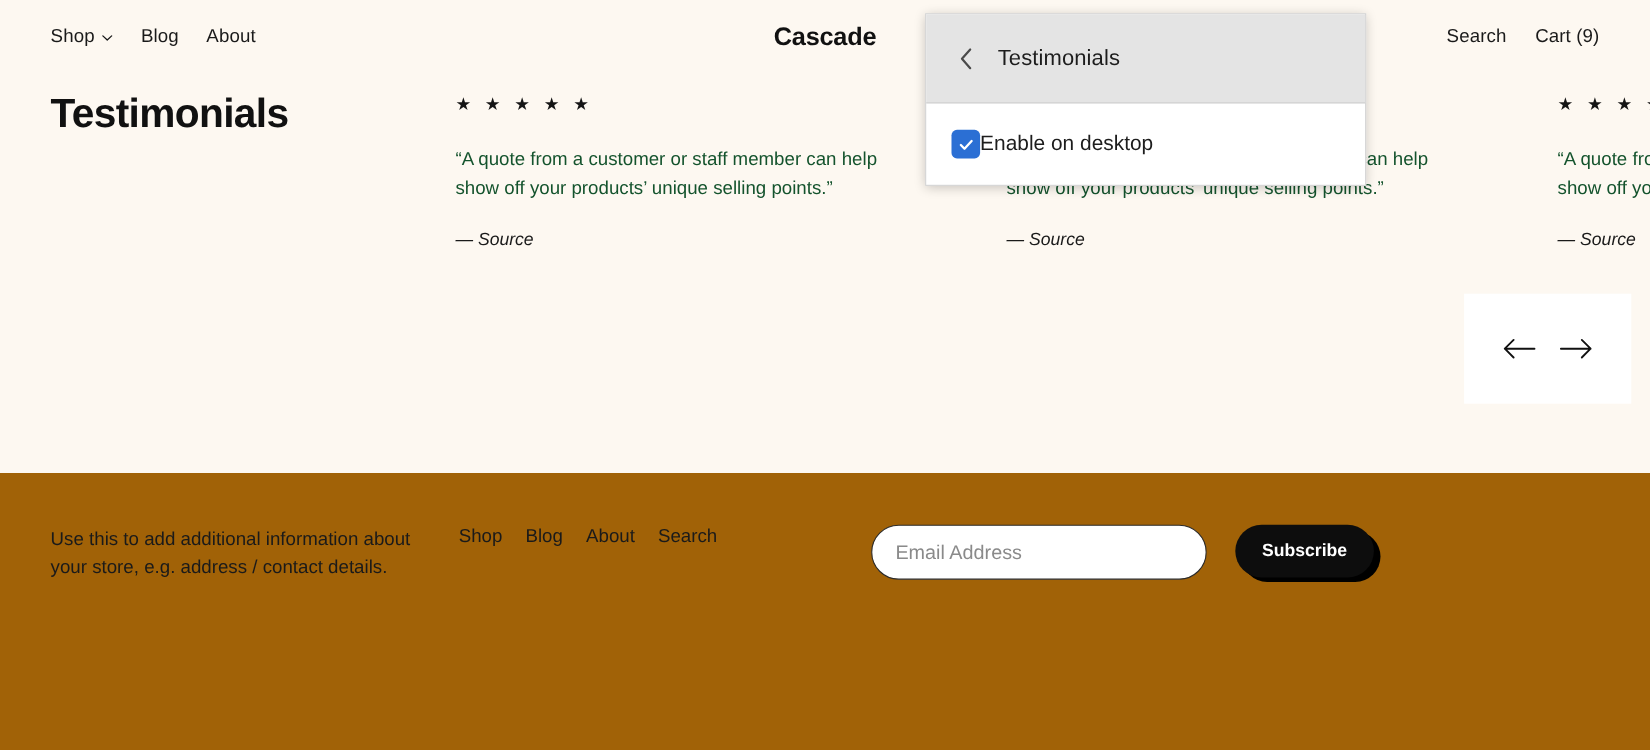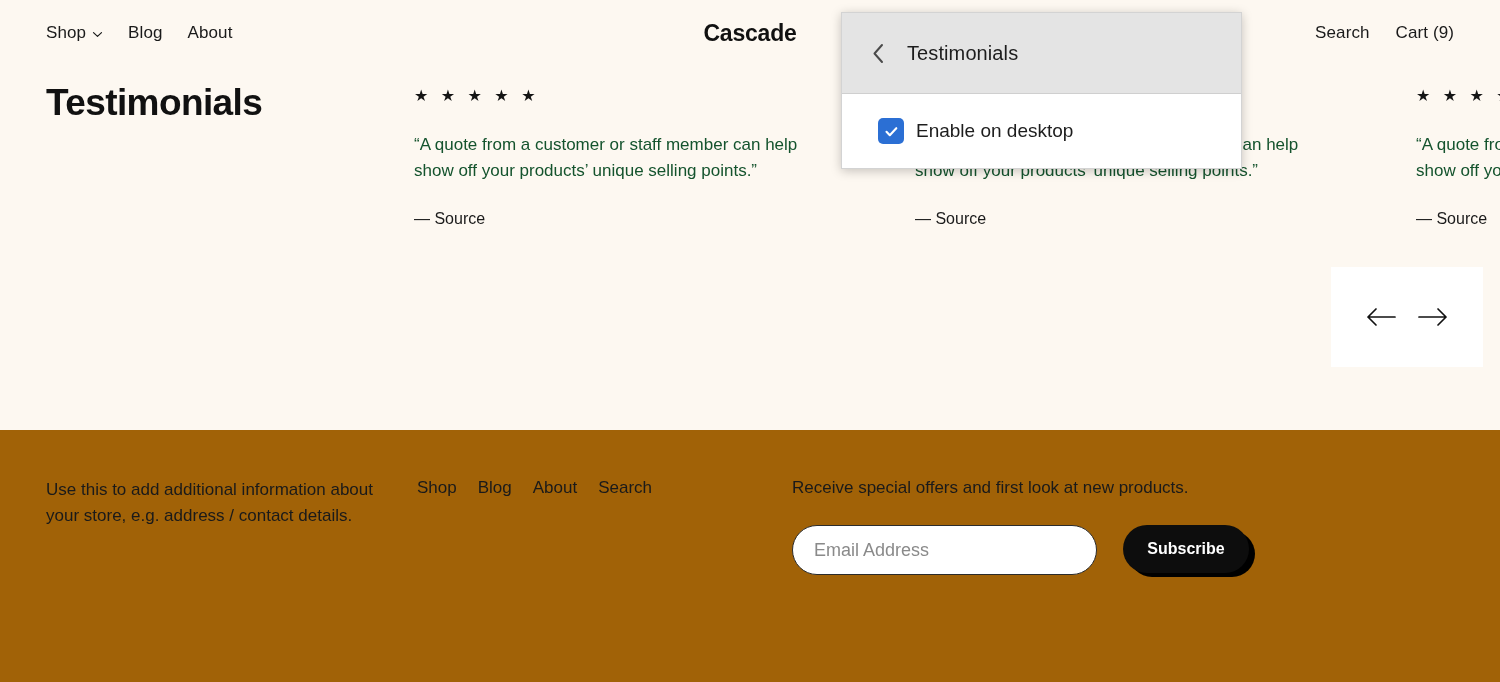--- a/index.html
+++ b/index.html
@@ -146,20 +146,21 @@
     line-height: 25.5px;
     color: #14532d;
     white-space: normal;
     margin-bottom: 25px;
   }
 
   .testi-source {
     font-size: 16px;
     line-height: 22px;
     color: #1a1a1a;
+    font-style: italic;
   }
 
   
   .carousel-nav {
     position: absolute;
     left: 1331px;
     top: 267px;
     width: 152px;
     height: 100px;
     background: #ffffff;
@@ -321,22 +322,22 @@
     font-size: 20px;
     color: #1d1d1d;
     line-height: 24px;
     letter-spacing: 0.1px;
   }
 
   .popup-body {
     height: 74px;
     display: flex;
     align-items: center;
-    padding-left: 36px;
-    gap: 12px;
+    padding-left: 23px;
+    gap: 0;
   }
 
   .checkbox {
     width: 26px;
     height: 26px;
     border-radius: 5px;
     background: #2b6fd4;
     display: flex;
     align-items: center;
     justify-content: center;
@@ -430,21 +431,20 @@
   <div class="footer-about">Use this to add additional information about your store, e.g. address / contact details.</div>
 
   <div class="footer-links">
     <span class="footer-link">Shop</span>
     <span class="footer-link">Blog</span>
     <span class="footer-link">About</span>
     <span class="footer-link">Search</span>
   </div>
 
   <div class="newsletter">
-    <div class="newsletter-text">Receive special offers and first look at new products.</div>
     <div class="newsletter-form">
       <input class="email-input" type="text" placeholder="Email Address" style="">
       <div class="subscribe-wrap">
         <div class="subscribe-shadow"></div>
         <button class="subscribe-btn">Subscribe</button>
       </div>
     </div>
   </div>
 
 </div>

